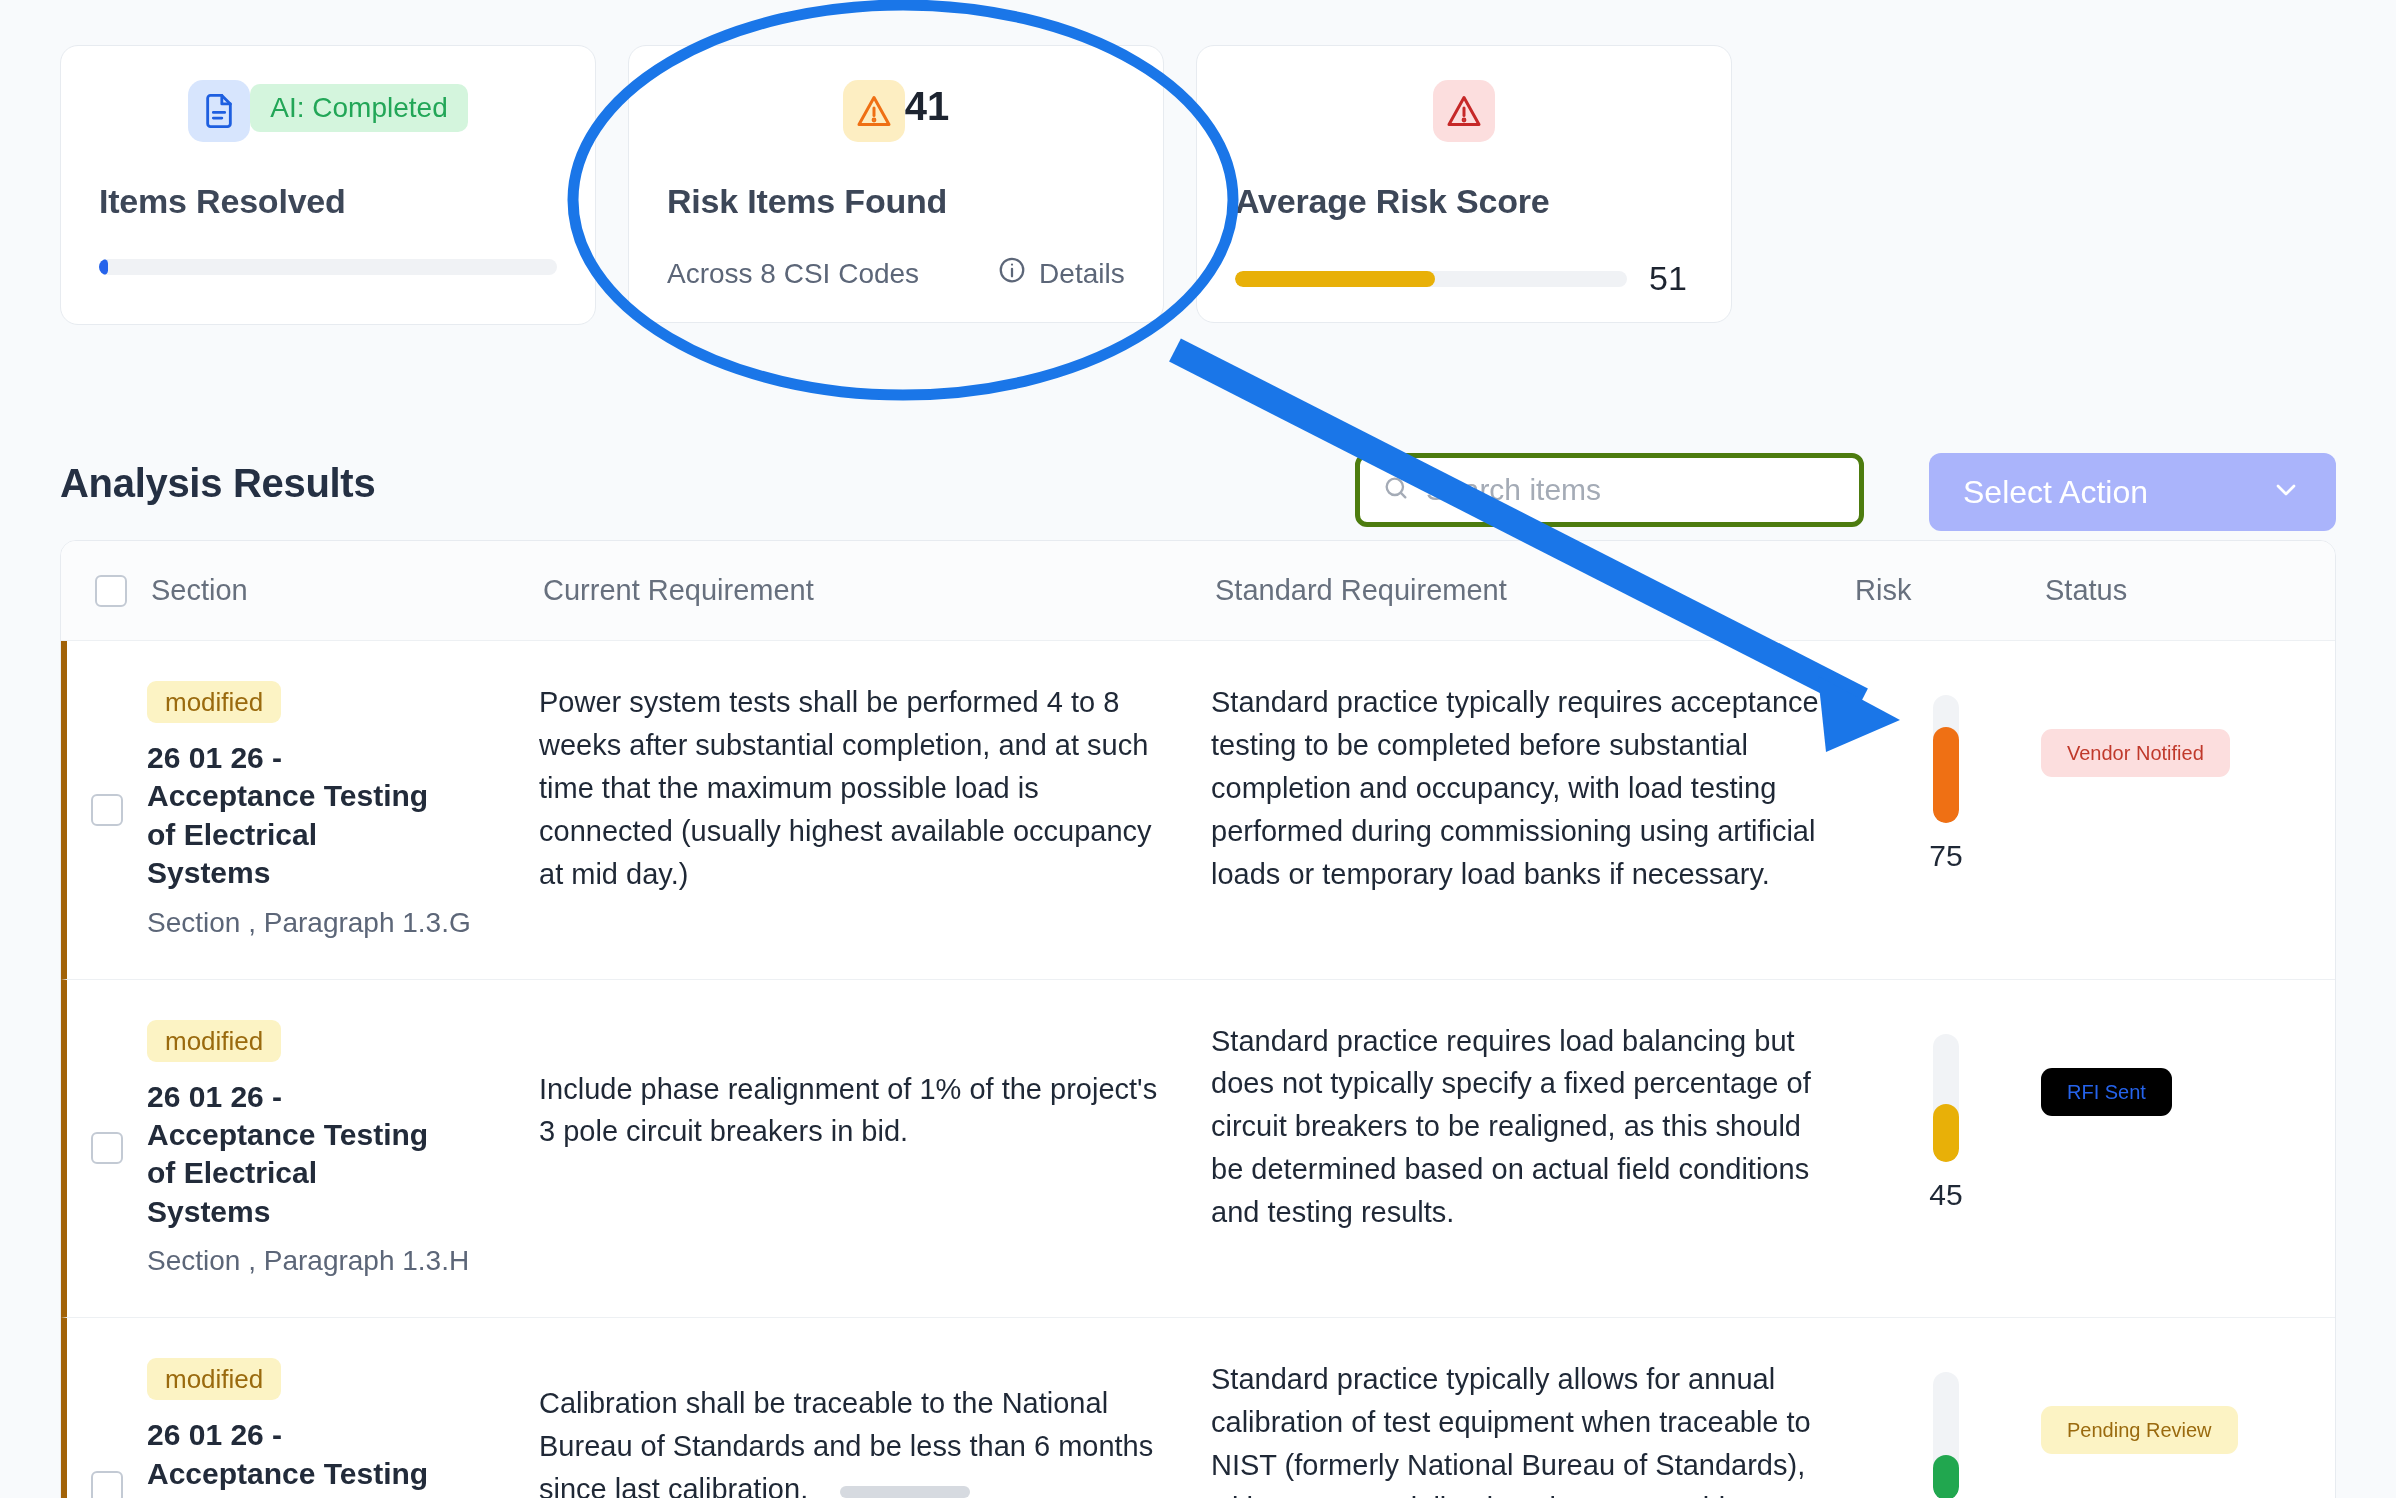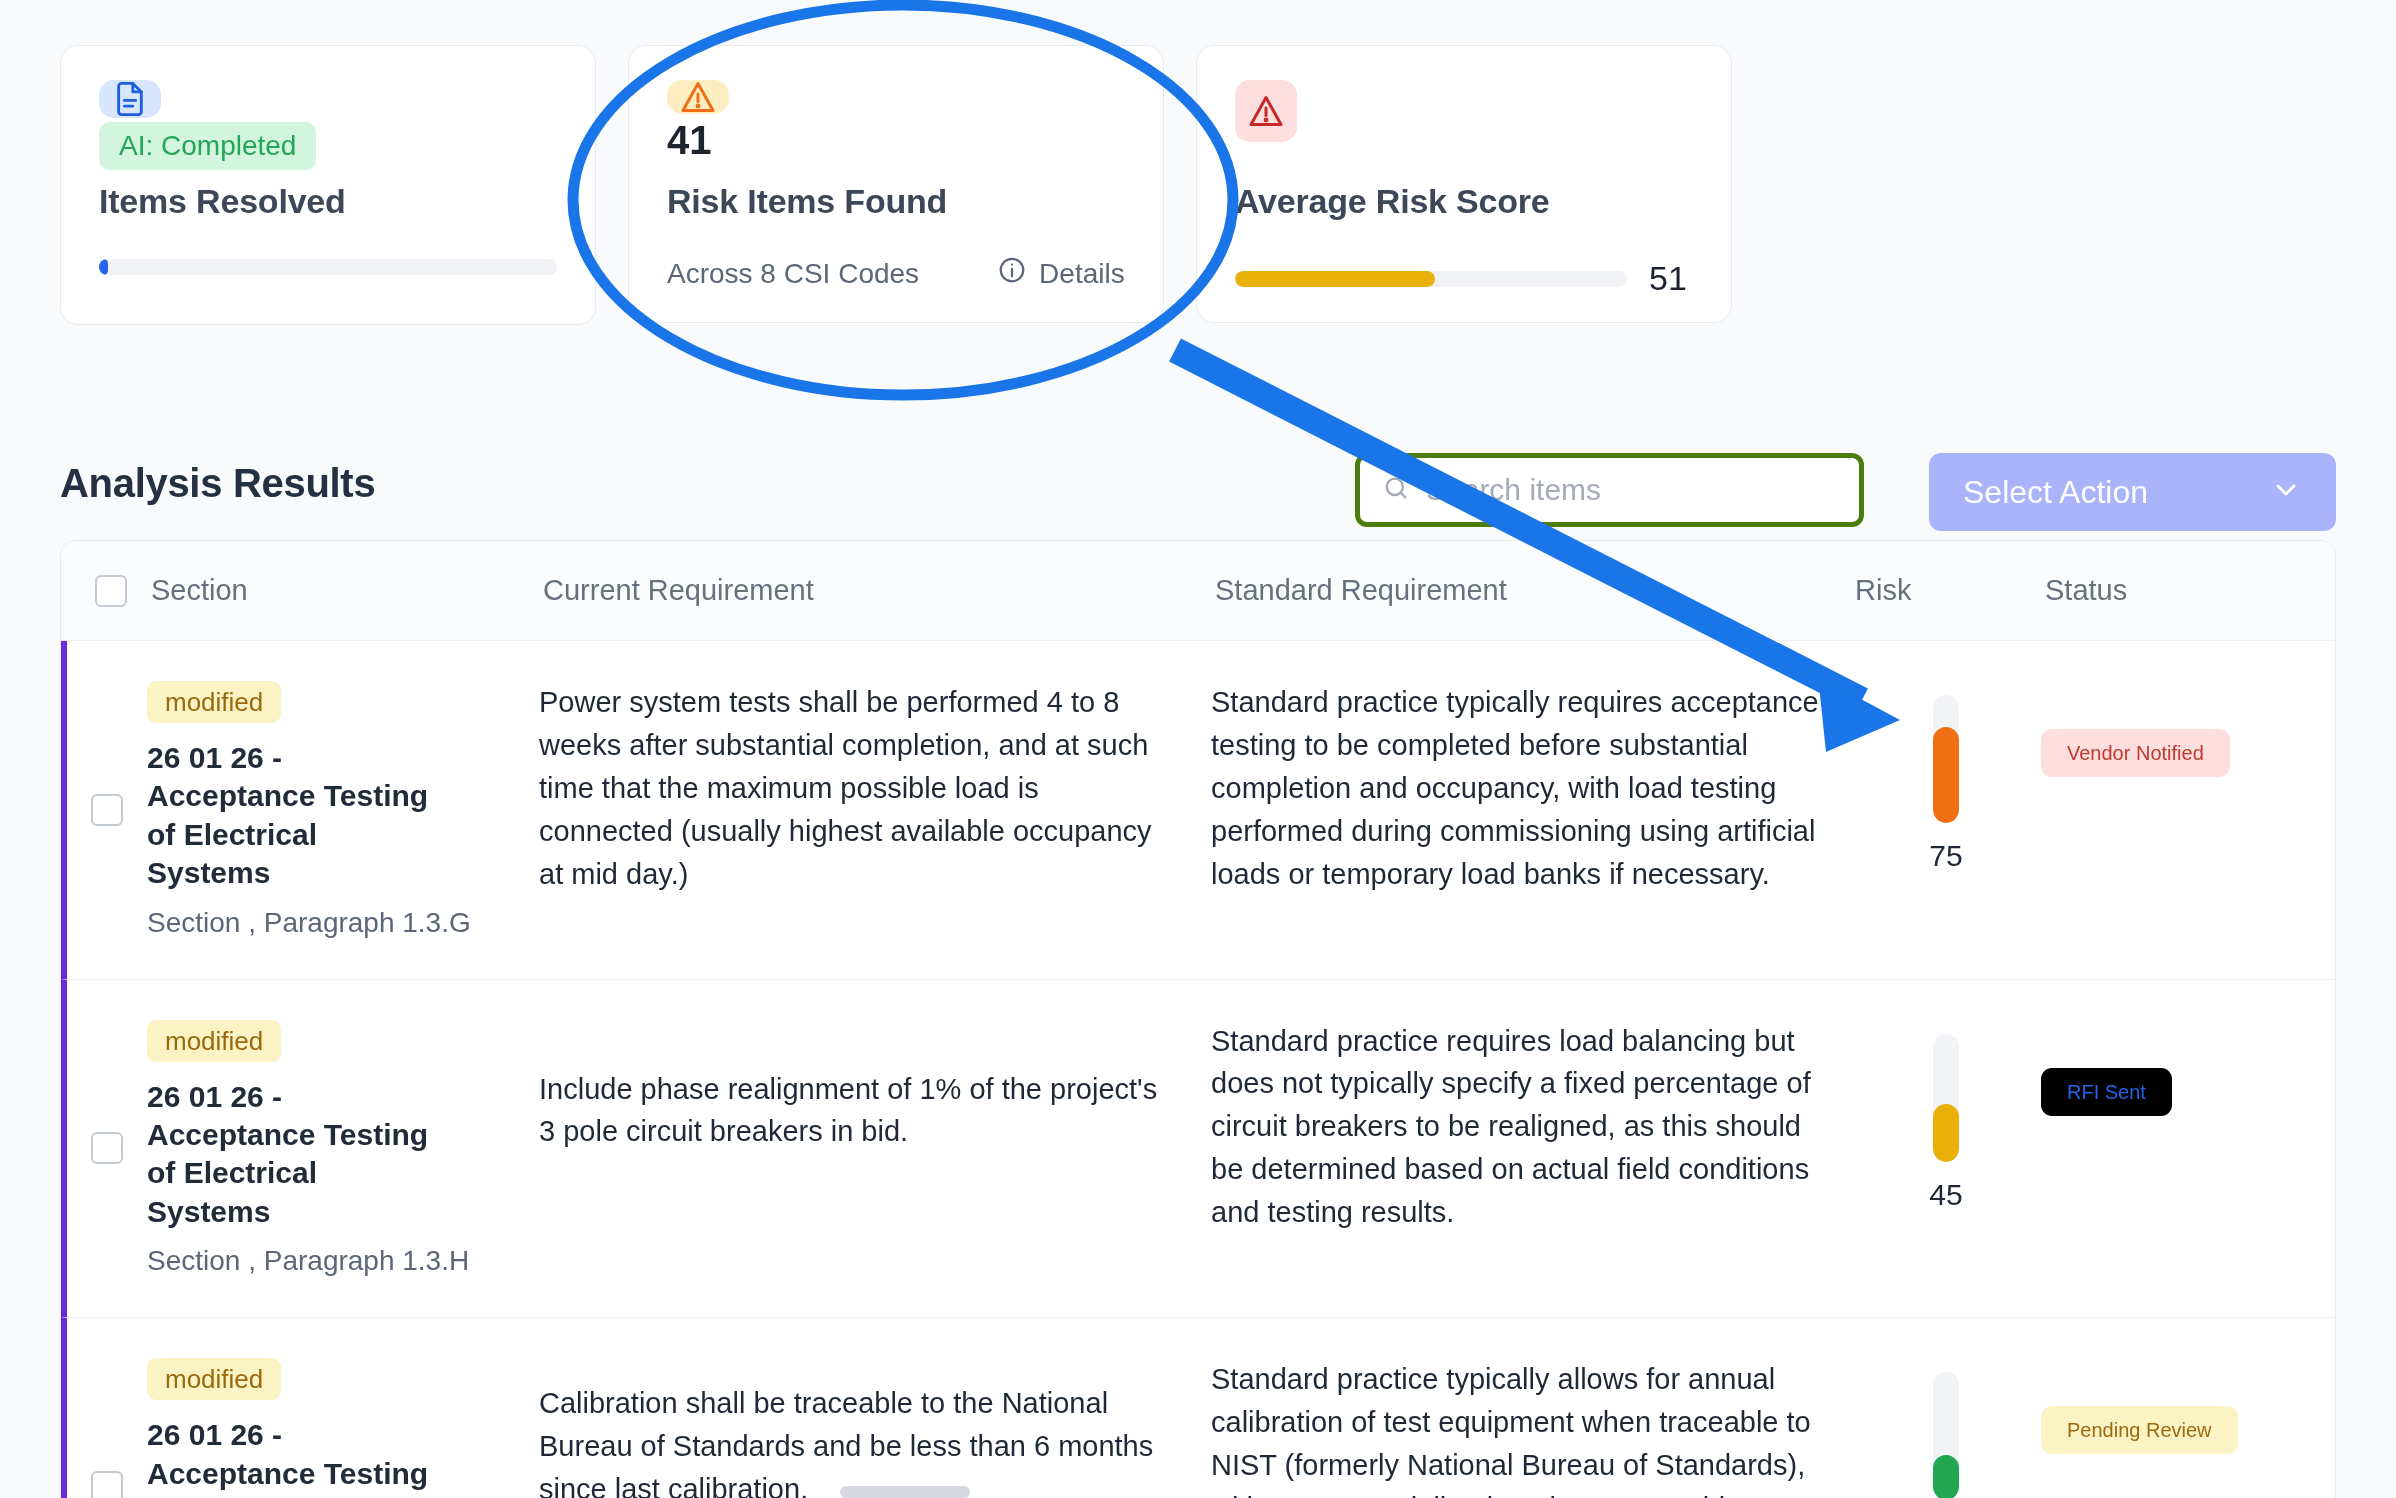--- a/index.html
+++ b/index.html
@@ -38,23 +38,22 @@
     border-radius: 18px;
     padding: 34px 38px 0 38px;
     position: relative;
   }
   .kpi-card.tall { height: 280px; }
   .kpi-card.short { height: 278px; }
 
   .kpi-top {
     display: flex;
     align-items: flex-start;
-    justify-content: space-between;
+    justify-content: center;
     height: 76px;
-    flex-direction: column;
   }
 
   .kpi-icon {
     width: 62px;
     height: 62px;
     border-radius: 15px;
     display: flex;
     align-items: center;
     justify-content: center;
   }
@@ -233,21 +232,21 @@
     border-radius: 6px;
     background: #ffffff;
     cursor: pointer;
     display: block;
   }
 
   .trow {
     display: flex;
     align-items: flex-start;
     border-bottom: 1px solid #edf0f3;
-    border-left: 6px solid #6d28d9;
+    border-left: 6px solid #a16207;
     padding: 40px 0 40px 0;
     min-height: 260px;
   }
   .trow .col-check {
     align-self: center;
     display: flex;
     justify-content: center;
     padding-top: 0;
   }
 

